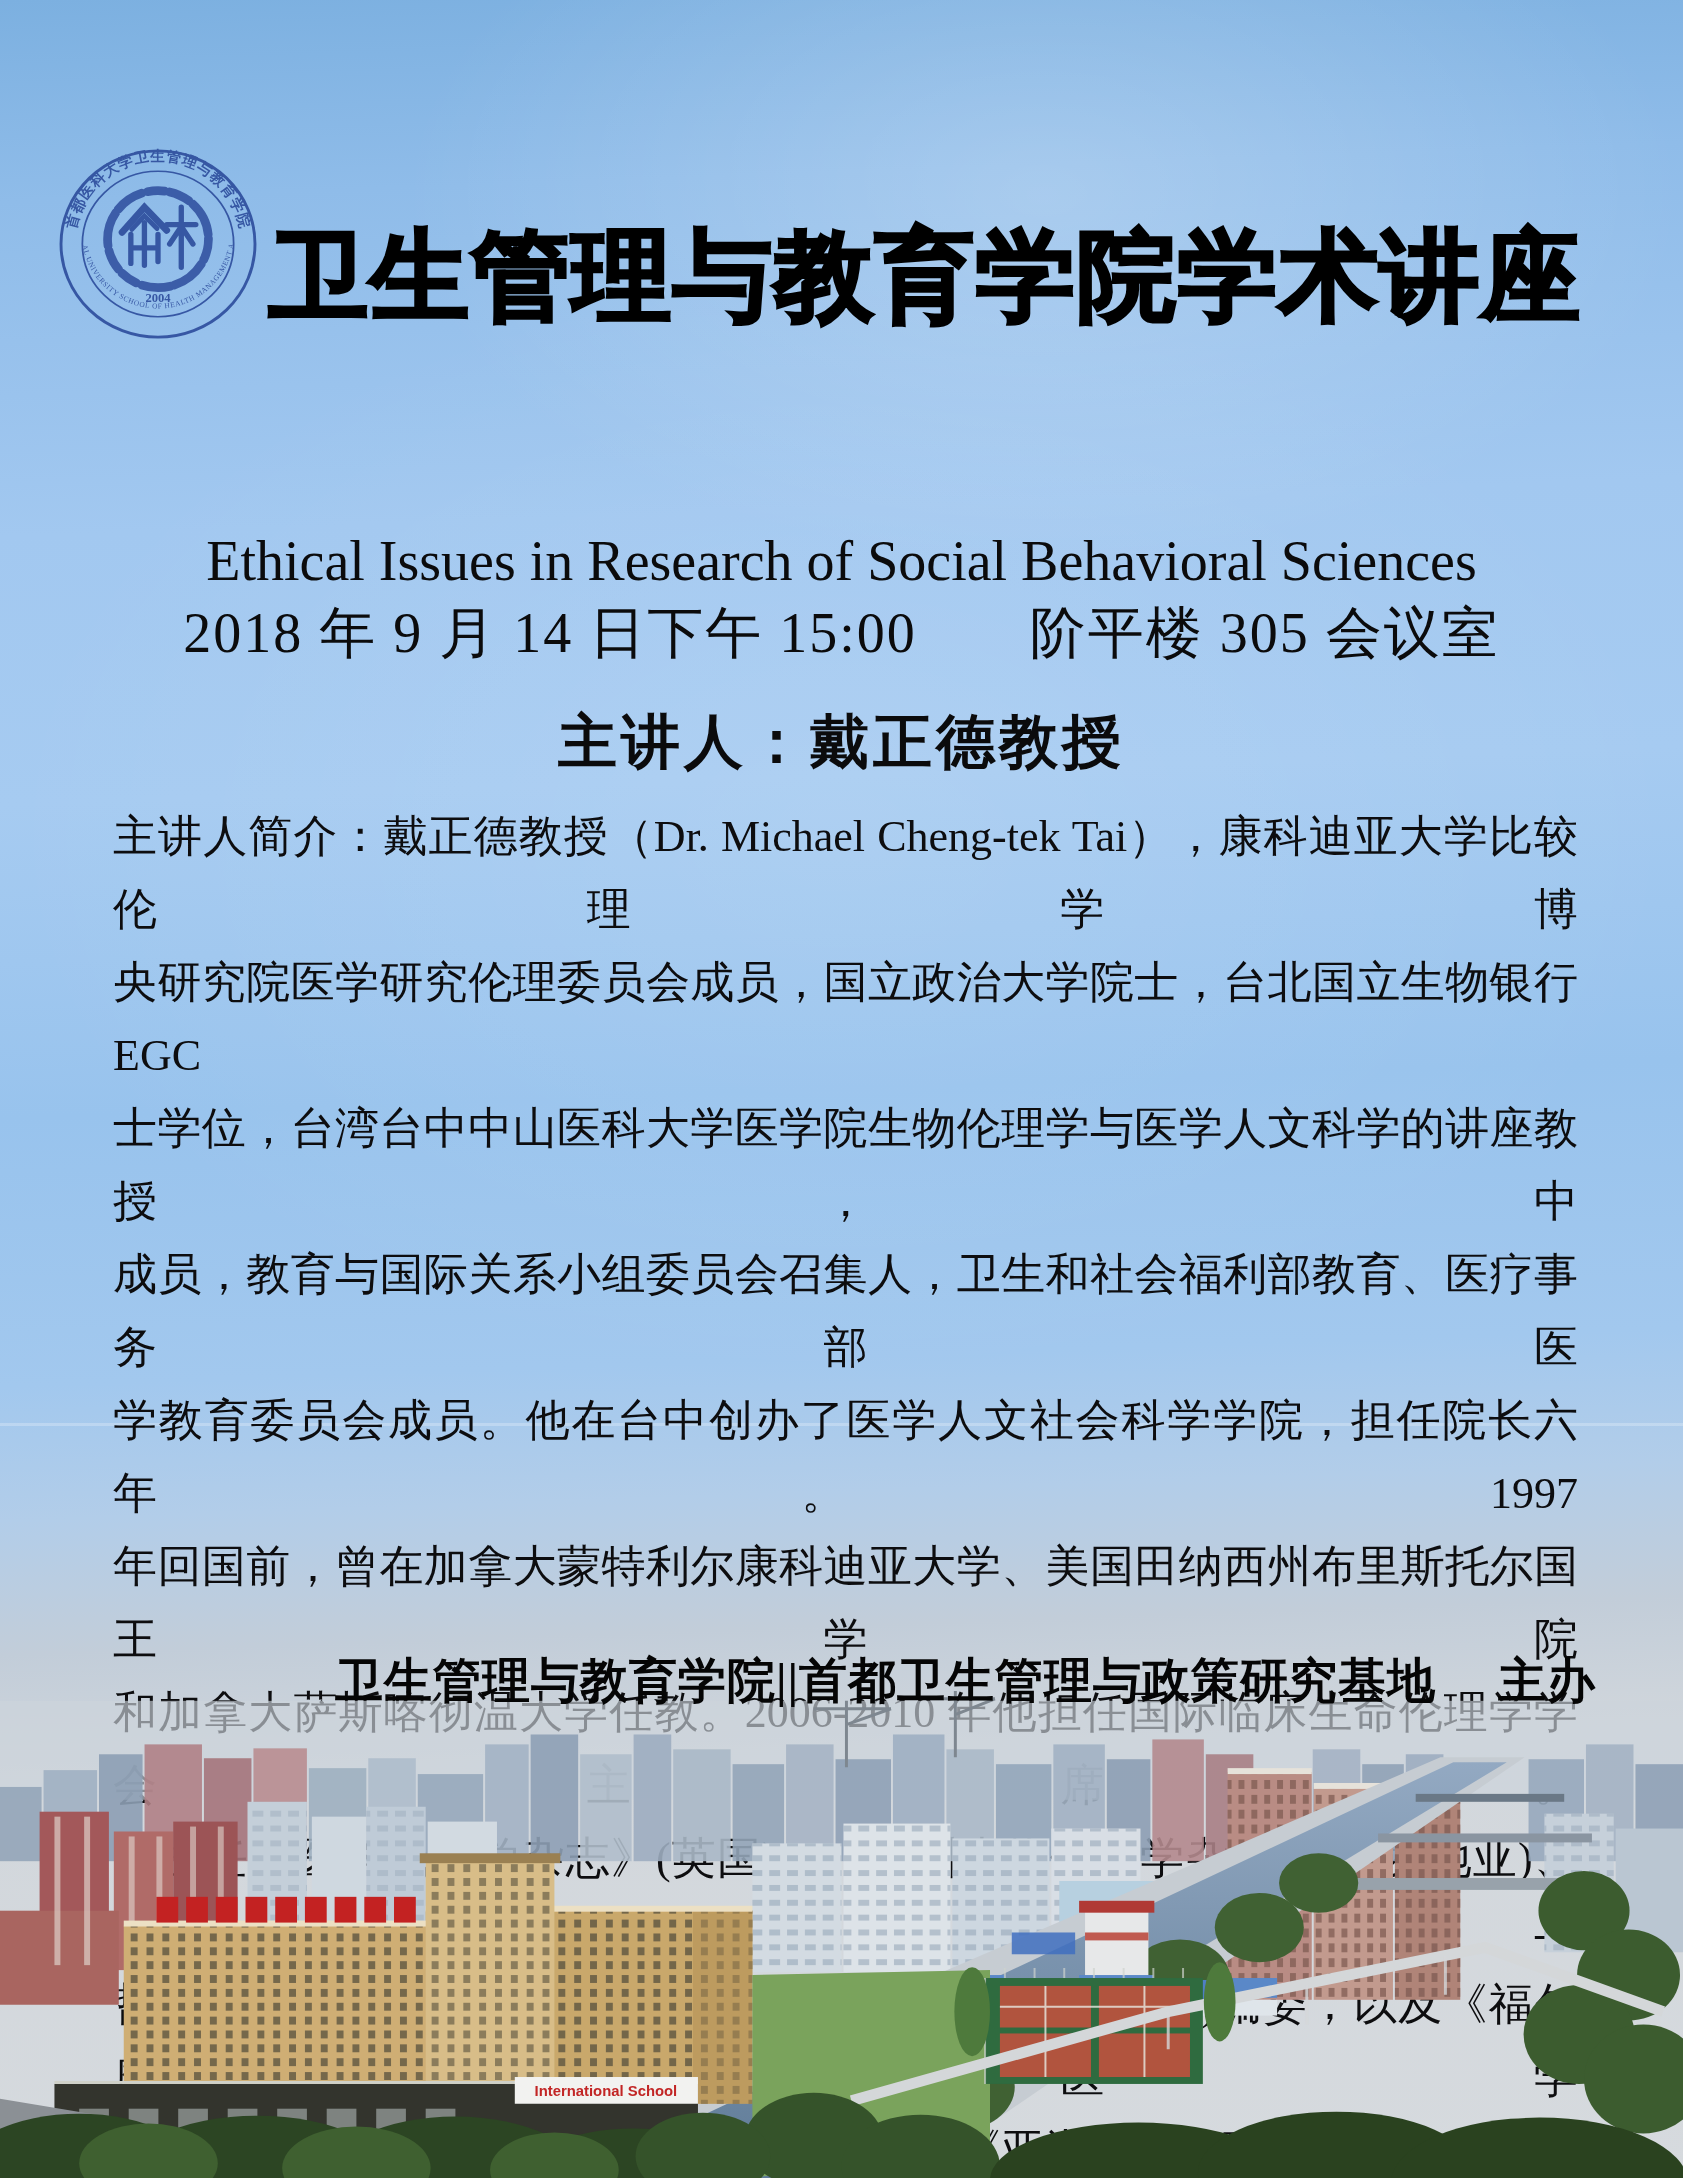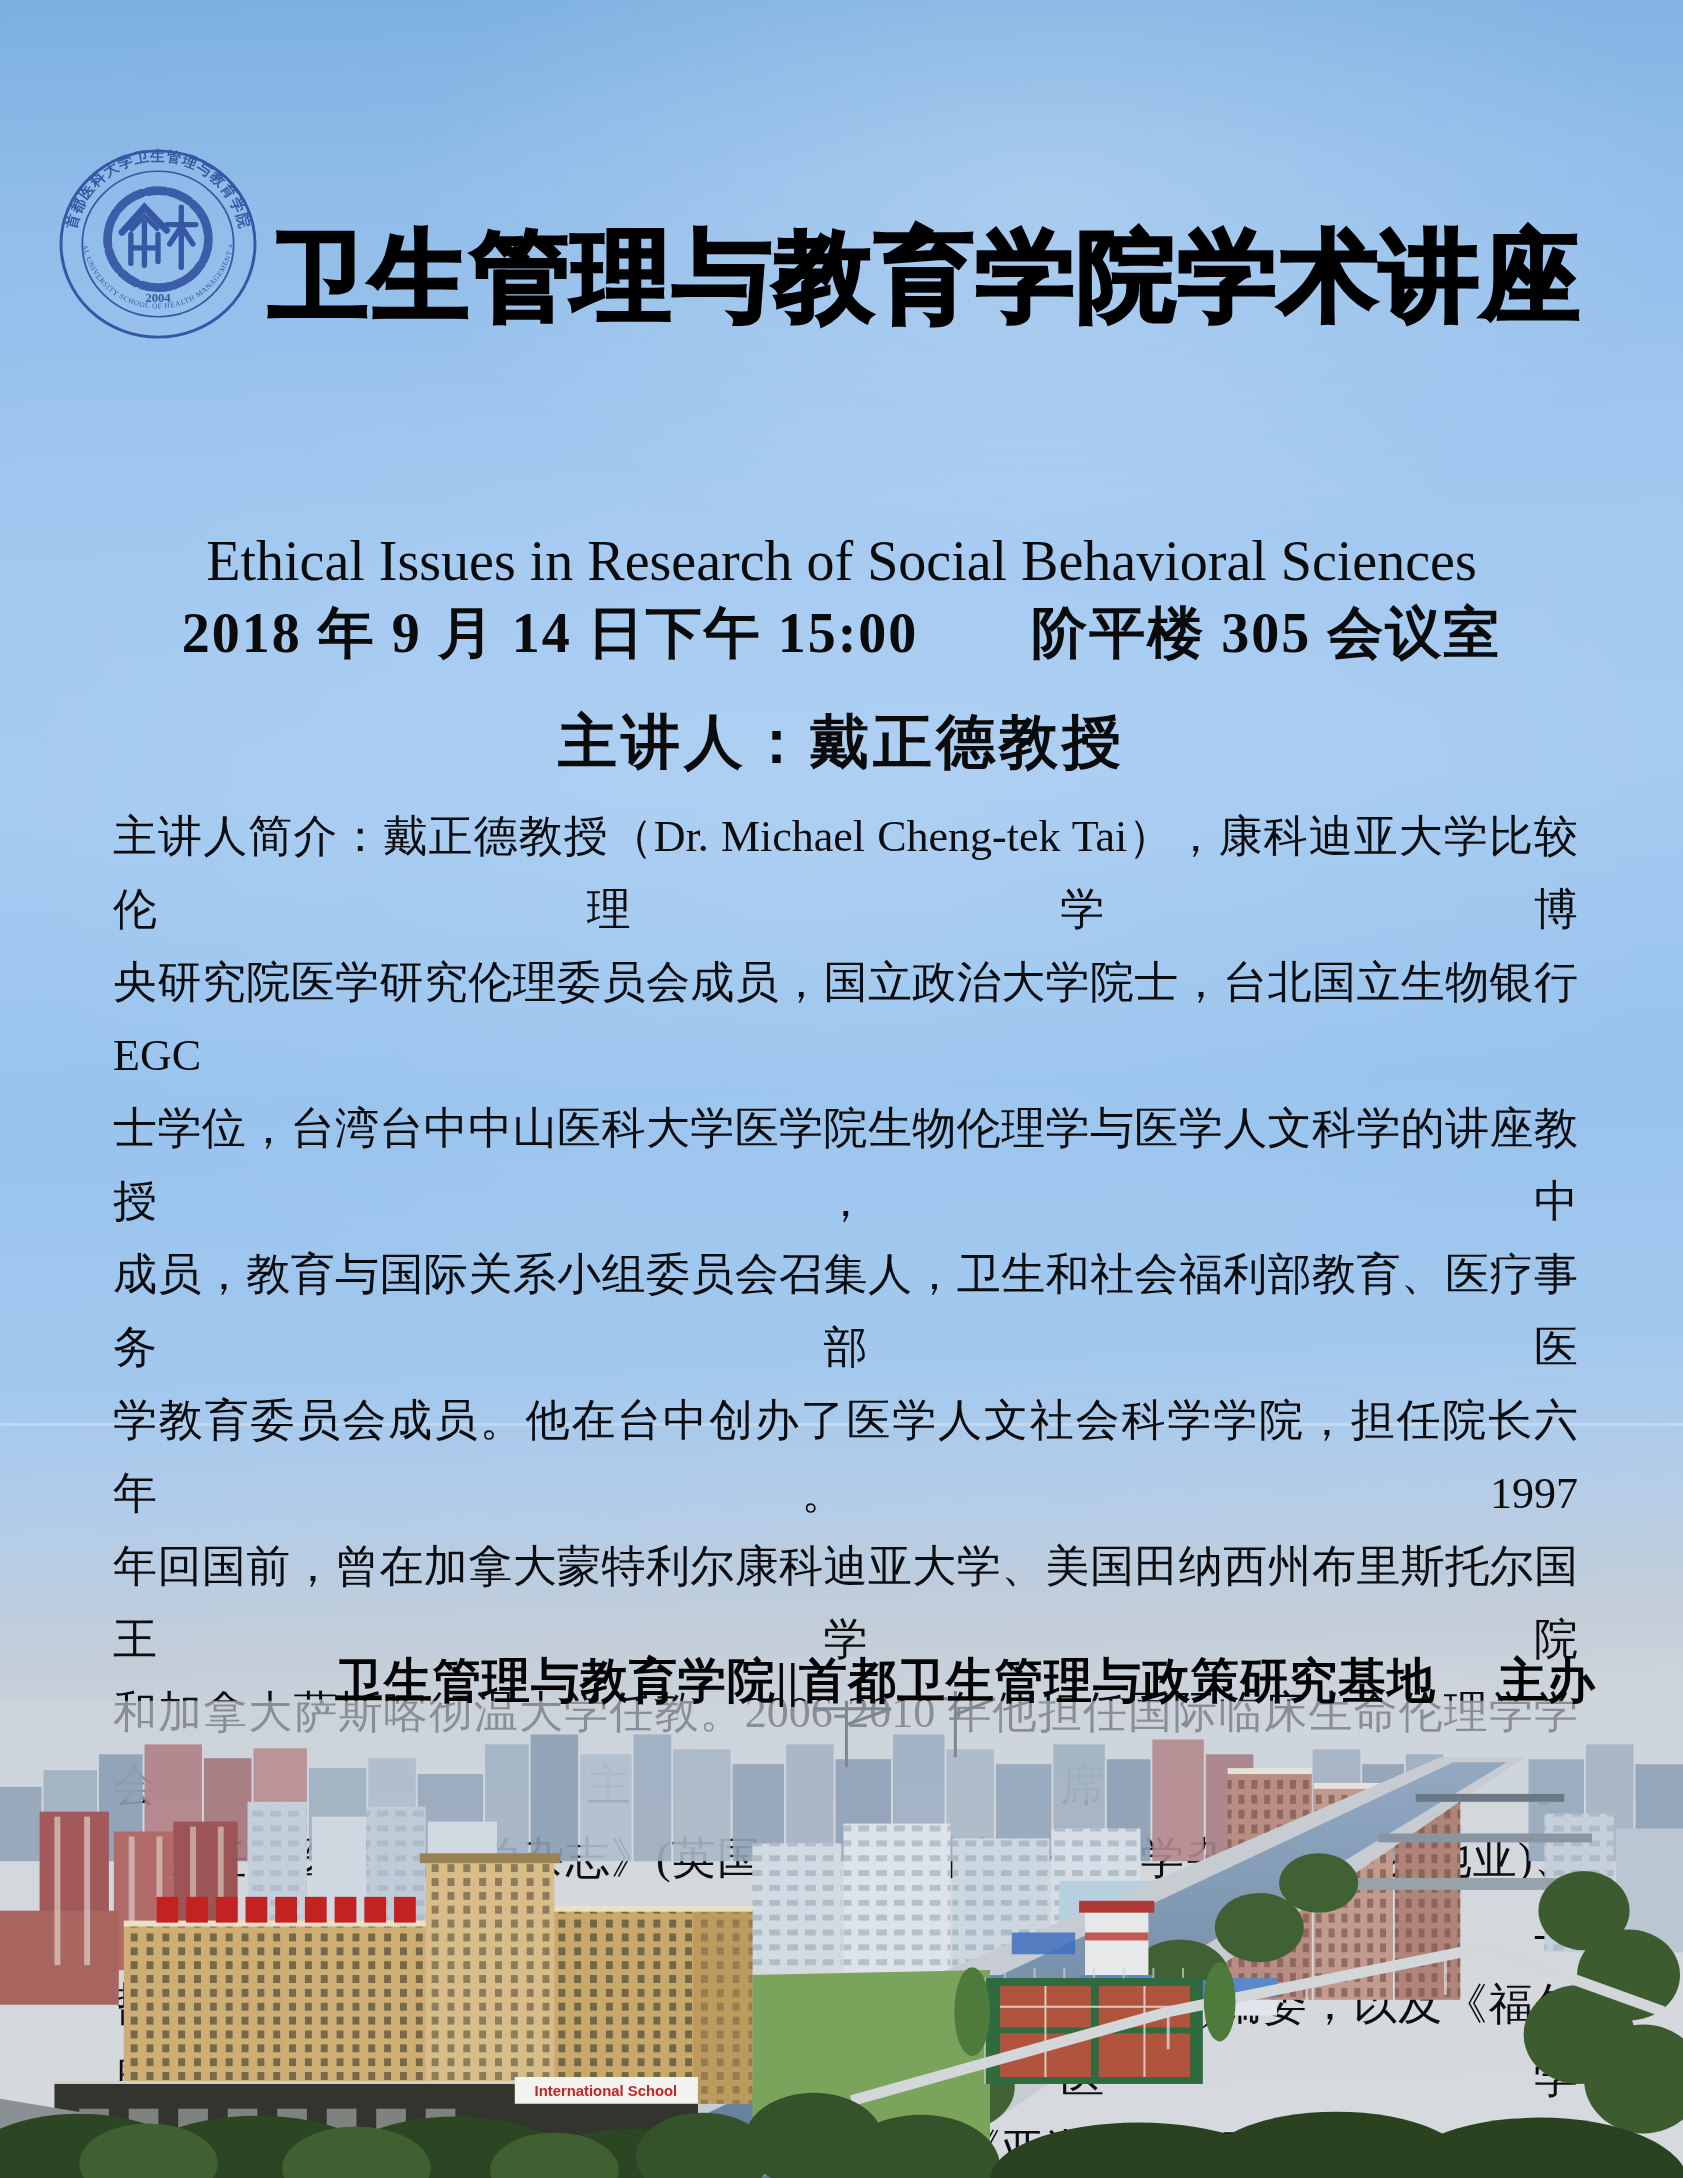--- a/index.html
+++ b/index.html
@@ -27,21 +27,21 @@
     position:absolute;top:358px;left:0;width:100%;text-align:center;
     font-weight:700;font-size:61px;letter-spacing:10px;color:#0a0a0a;
   }
   .title-en{
     position:absolute;top:487px;left:0;width:100%;text-align:center;
     font-weight:400;font-size:56px;letter-spacing:0;margin-top:42px;
   }
   .when{
     position:absolute;top:596px;left:0;width:100%;
     display:flex;justify-content:center;gap:113px;
-    font-weight:700;font-size:56px;letter-spacing:2px;
+    font-weight:400;font-size:56px;letter-spacing:2px;
   }
   .speaker{
     position:absolute;top:703px;left:0;width:100%;text-align:center;
     font-weight:700;font-size:59px;letter-spacing:4px;
   }
   .bio{
     position:absolute;top:800px;left:113px;width:1465px;
     font-size:44px;line-height:73px;color:#0d0d0f;
   }
   .bio-line{text-align:justify;text-align-last:justify;}

